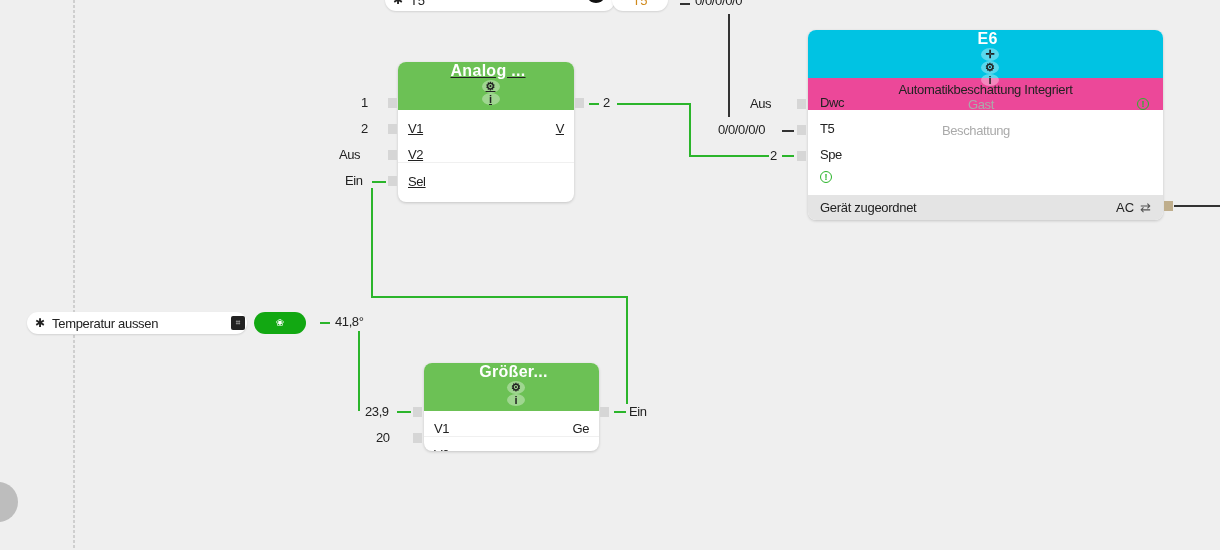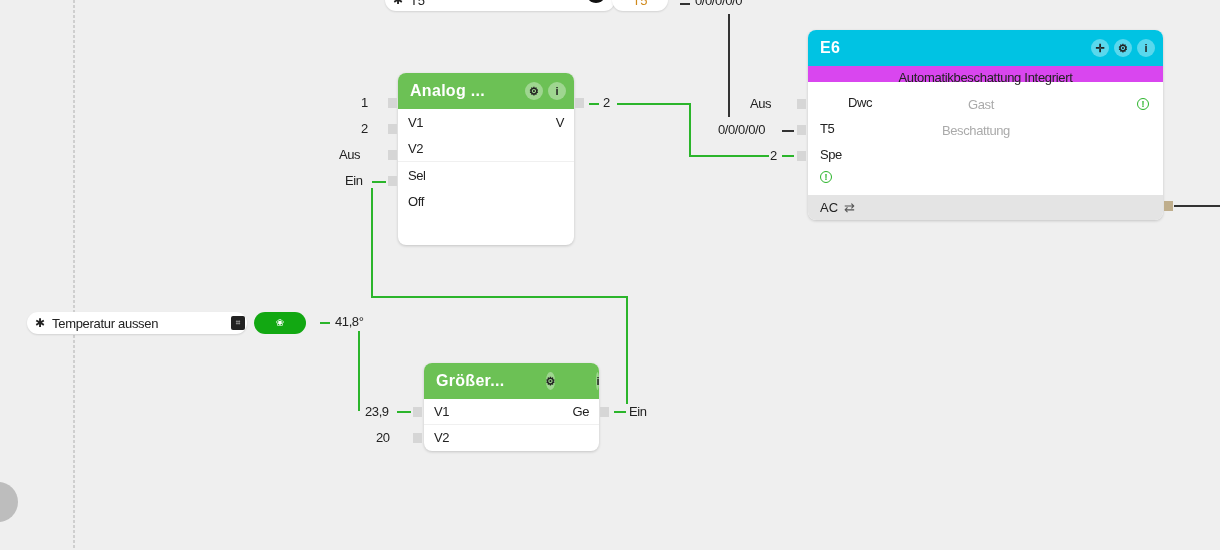--- a/index.html
+++ b/index.html
@@ -7,30 +7,30 @@
          font-family:"Liberation Sans", sans-serif; font-size:13px; color:#222; }
   .abs { position:absolute; }
   .vdots { position:absolute; left:73px; top:0; width:2px; height:550px;
            background:repeating-linear-gradient(to bottom,#cfcfcf 0 3px,transparent 3px 5px); }
   .fab { position:absolute; left:-22px; top:482px; width:40px; height:40px; border-radius:50%; background:#bdbdbd; }
   .pill { position:absolute; background:#fff; border-radius:12px; height:22px; box-shadow:0 1px 2px rgba(0,0,0,.12);
           display:flex; align-items:center; }
   .pill .gear { width:12px; height:12px; margin:0 5px 0 8px; font-size:12px; line-height:12px; color:#222; }
   .pill .lbl { font-size:13px; letter-spacing:-0.3px; }
   .blk { position:absolute; background:#fff; border-radius:8px; box-shadow:0 1px 3px rgba(0,0,0,.18); overflow:hidden; }
-  .hdr { height:36px; display:flex; align-items:center; padding:0 8px 0 12px; color:#fff; font-size:16px; font-weight:bold; }
+  .hdr { height:36px; display:flex; align-items:center; padding:0 8px 12px 12px; color:#fff; font-size:16px; font-weight:bold;flex-direction:column; }
   .hdr .title { flex:1; letter-spacing:.3px; }
   .hbtn { width:18px; height:18px; border-radius:50%; background:rgba(255,255,255,.35); margin-left:5px;
           display:flex; align-items:center; justify-content:center; font-size:11px; color:#222; font-weight:bold; }
-  .row { height:26px; display:flex; align-items:center; padding:0 10px; font-size:13px; letter-spacing:-0.4px; }
+  .row { height:26px; display:flex; align-items:flex-end; padding:0 10px; font-size:13px; letter-spacing:-0.4px; }
   .port { position:absolute; width:9px; height:10px; background:#d6d6d6; }
   .lab { position:absolute; font-size:13px; letter-spacing:-0.4px; }
   .wire { position:absolute; background:#2bb52b; }
   .wireb { position:absolute; background:#333; }
-  .sub { background:#d946ef; text-align:center; font-size:13px; height:16px; line-height:24px; letter-spacing:-0.3px; }
+  .sub { background:#ec4899; text-align:center; font-size:13px; height:32px; line-height:24px; letter-spacing:-0.3px; }
   .grn-dot { width:12px; height:12px; border-radius:50%; border:1.5px solid #2bb52b; color:#2bb52b; font-size:9px;
              display:inline-flex; align-items:center; justify-content:center; box-sizing:border-box; font-weight:bold; }
 </style>
 </head>
 <body>
 
 <div class="vdots"></div>
 <div class="fab"></div>
 
 <div class="pill" style="left:385px;top:-11px;width:230px;">
@@ -39,21 +39,21 @@
   <span class="abs" style="left:203px;top:2px;width:16px;height:12px;background:#111;border-radius:50%;"></span>
 </div>
 <div class="pill" style="left:612px;top:-11px;width:56px;justify-content:center;color:#d08a1c;">
   <span>T5</span>
 </div>
 <div class="wireb" style="left:680px;top:3px;width:10px;height:2px;"></div>
 <span class="lab" style="left:695px;top:-7px;">0/0/0/0/0</span>
 <div class="wireb" style="left:728px;top:14px;width:2px;height:103px;"></div>
 <div class="wireb" style="left:728px;top:116px;width:2px;height:0px;"></div>
 
-<div class="blk" style="left:398px;top:73px;width:176px;height:172px;">
+<div class="blk" style="left:398px;top:62px;width:176px;height:140px;text-decoration:underline;">
   <div class="hdr" style="background:#6cc155;">
     <span class="title">Analog ...</span>
     <span class="hbtn">⚙</span>
     <span class="hbtn">i</span>
   </div>
   <div class="row" style="justify-content:space-between;">
       <span>V1</span>
       <span>V</span>
     </div>
   <div class="row">
@@ -88,29 +88,30 @@
 
 <div class="blk" style="left:808px;top:30px;width:355px;height:190px;">
   <div class="hdr" style="background:#00c3e3;height:36px;">
     <span class="title">E6</span>
     <span class="hbtn">✛</span>
     <span class="hbtn">⚙</span>
     <span class="hbtn">i</span>
   </div>
   <div class="sub">Automatikbeschattung Integriert</div>
   <div class="abs" style="left:0;top:60px;width:355px;height:105px;">
-    <span class="lab" style="left:12px;top:5px;margin-left:28px;">Dwc</span>
+    <span class="lab" style="left:12px;top:5px;">Dwc</span>
     <span class="lab" style="left:12px;top:31px;">T5</span>
     <span class="lab" style="left:12px;top:57px;text-align:center;">Spe</span>
     <span class="lab" style="left:160px;top:7px;color:#aaa;">Gast</span>
     <span class="lab" style="left:134px;top:33px;color:#aaa;">Beschattung</span>
     <span class="abs grn-dot" style="left:329px;top:8px;">!</span>
     <span class="abs grn-dot" style="left:12px;top:81px;">!</span>
   </div>
   <div class="abs" style="left:0;top:165px;width:355px;height:25px;background:#e4e4e4;display:flex;align-items:center;padding:0 12px;box-sizing:border-box;">
+    <span style="flex:1;letter-spacing:-0.3px;">Gerät zugeordnet</span>
     <span>AC</span>
     <span style="margin-left:6px;color:#555;">⇄</span>
   </div>
 </div>
 <div class="port" style="left:797px;top:99px;"></div>
 <div class="port" style="left:797px;top:125px;"></div>
 <div class="port" style="left:797px;top:151px;"></div>
 <span class="lab" style="left:750px;top:96px;">Aus</span>
 <span class="lab" style="left:718px;top:122px;">0/0/0/0/0</span>
 <span class="lab" style="left:770px;top:148px;">2</span>
@@ -123,21 +124,21 @@
   <span class="gear">✱</span>
   <span class="lbl">Temperatur aussen</span>
   <span class="abs" style="left:204px;top:4px;width:14px;height:14px;background:#222;border-radius:2px;color:#fff;font-size:8px;text-align:center;line-height:14px;">⌗</span>
 </div>
 <div class="abs" style="left:254px;top:312px;width:52px;height:22px;border-radius:11px;background:#12a812;color:#fff;font-size:10px;text-align:center;line-height:22px;">❀</div>
 <div class="wire" style="left:320px;top:322px;width:10px;height:2px;"></div>
 <span class="lab" style="left:335px;top:314px;">41,8°</span>
 <div class="wire" style="left:358px;top:331px;width:2px;height:80px;"></div>
 
 <div class="blk" style="left:424px;top:363px;width:175px;height:88px;">
-  <div class="hdr" style="background:#6cc155;height:36px;gap:36px;">
+  <div class="hdr" style="background:#6cc155;height:36px;">
     <span class="title">Größer...</span>
     <span class="hbtn">⚙</span>
     <span class="hbtn">i</span>
   </div>
   <div class="row" style="justify-content:space-between;height:25px;">
       <span>V1</span>
       <span>Ge</span>
     </div>
   <div class="row" style="border-top:1px solid #f0f0f0;height:25px;">
       <span>V2</span>

